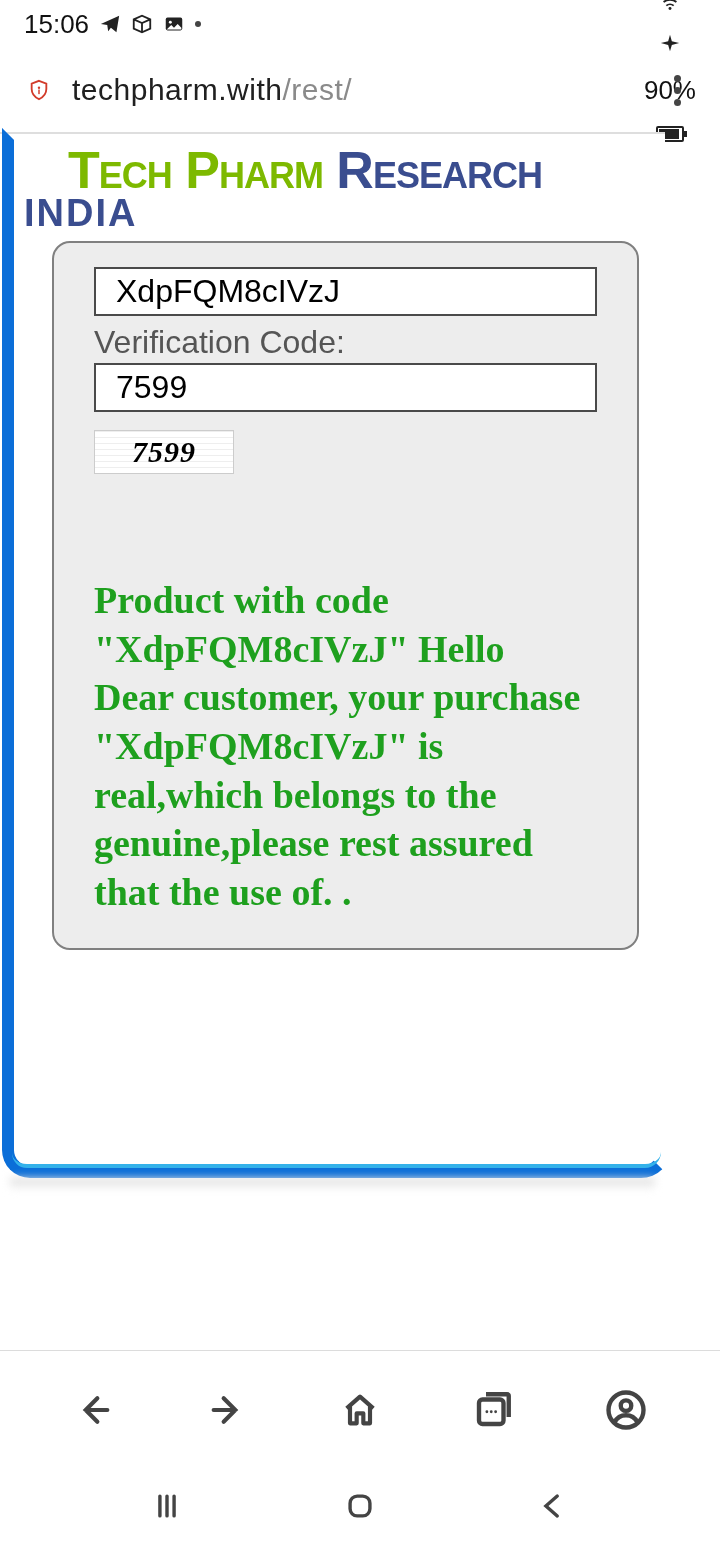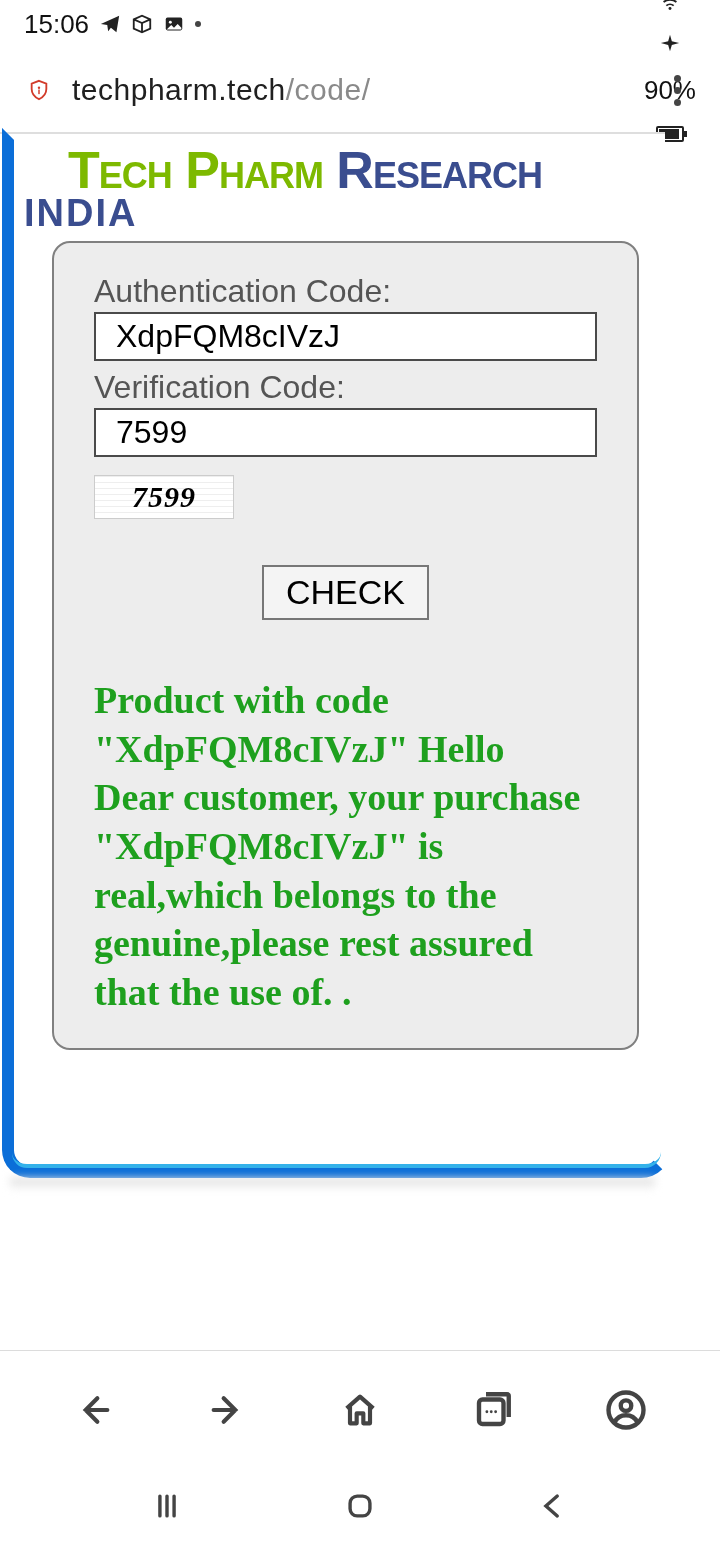--- a/index.html
+++ b/index.html
@@ -245,49 +245,47 @@
 
 <div class="url-bar">
   <span class="status-icon">
     <svg viewBox="0 0 24 24" width="30" height="30">
         <path fill="none" stroke="#d23b2a" stroke-width="2" d="M12 2l8 3v6c0 5-3.5 9-8 11-4.5-2-8-6-8-11V5z"></path>
         <circle cx="12" cy="9.5" r="1.3" fill="#d23b2a"></circle>
         <rect x="11.2" y="11.5" width="1.6" height="5" fill="#d23b2a"></rect>
       </svg>
   </span>
   <div class="url-text">
-    <span class="url-domain">techpharm.tech</span><span>/code/</span>
+    <span class="url-domain">techpharm.with</span><span>/rest/</span>
   </div>
   <div class="more-dots">
     <span></span>
       <span></span>
       <span></span>
   </div>
 </div>
 
 <div class="page-wrap">
   <div class="inner">
     <div class="logo">
       <span class="tech">Tech</span> <span class="pharm">Pharm</span> <span class="research">Research</span>
     </div>
     <div class="india">INDIA</div>
 
     <div class="panel">
-      <div class="fld-label">Authentication Code:</div>
       <input class="fld-input" value="XdpFQM8cIVzJ" style="">
 
       <div class="fld-label" style="">Verification Code:</div>
       <input class="fld-input" value="7599" style="">
 
       <div class="captcha-img">
         <span>7599</span>
       </div>
 
       <div class="btn-row">
-        <button class="btn">CHECK</button>
       </div>
 
       <div class="result">Product with code "XdpFQM8cIVzJ" Hello Dear customer, your purchase "XdpFQM8cIVzJ" is real,which belongs to the genuine,please rest assured that the use of. .</div>
     </div>
   </div>
   <div class="blue-frame"></div>
   <div class="page-shadow"></div>
 </div>
 
 <div class="divider-line"></div>

